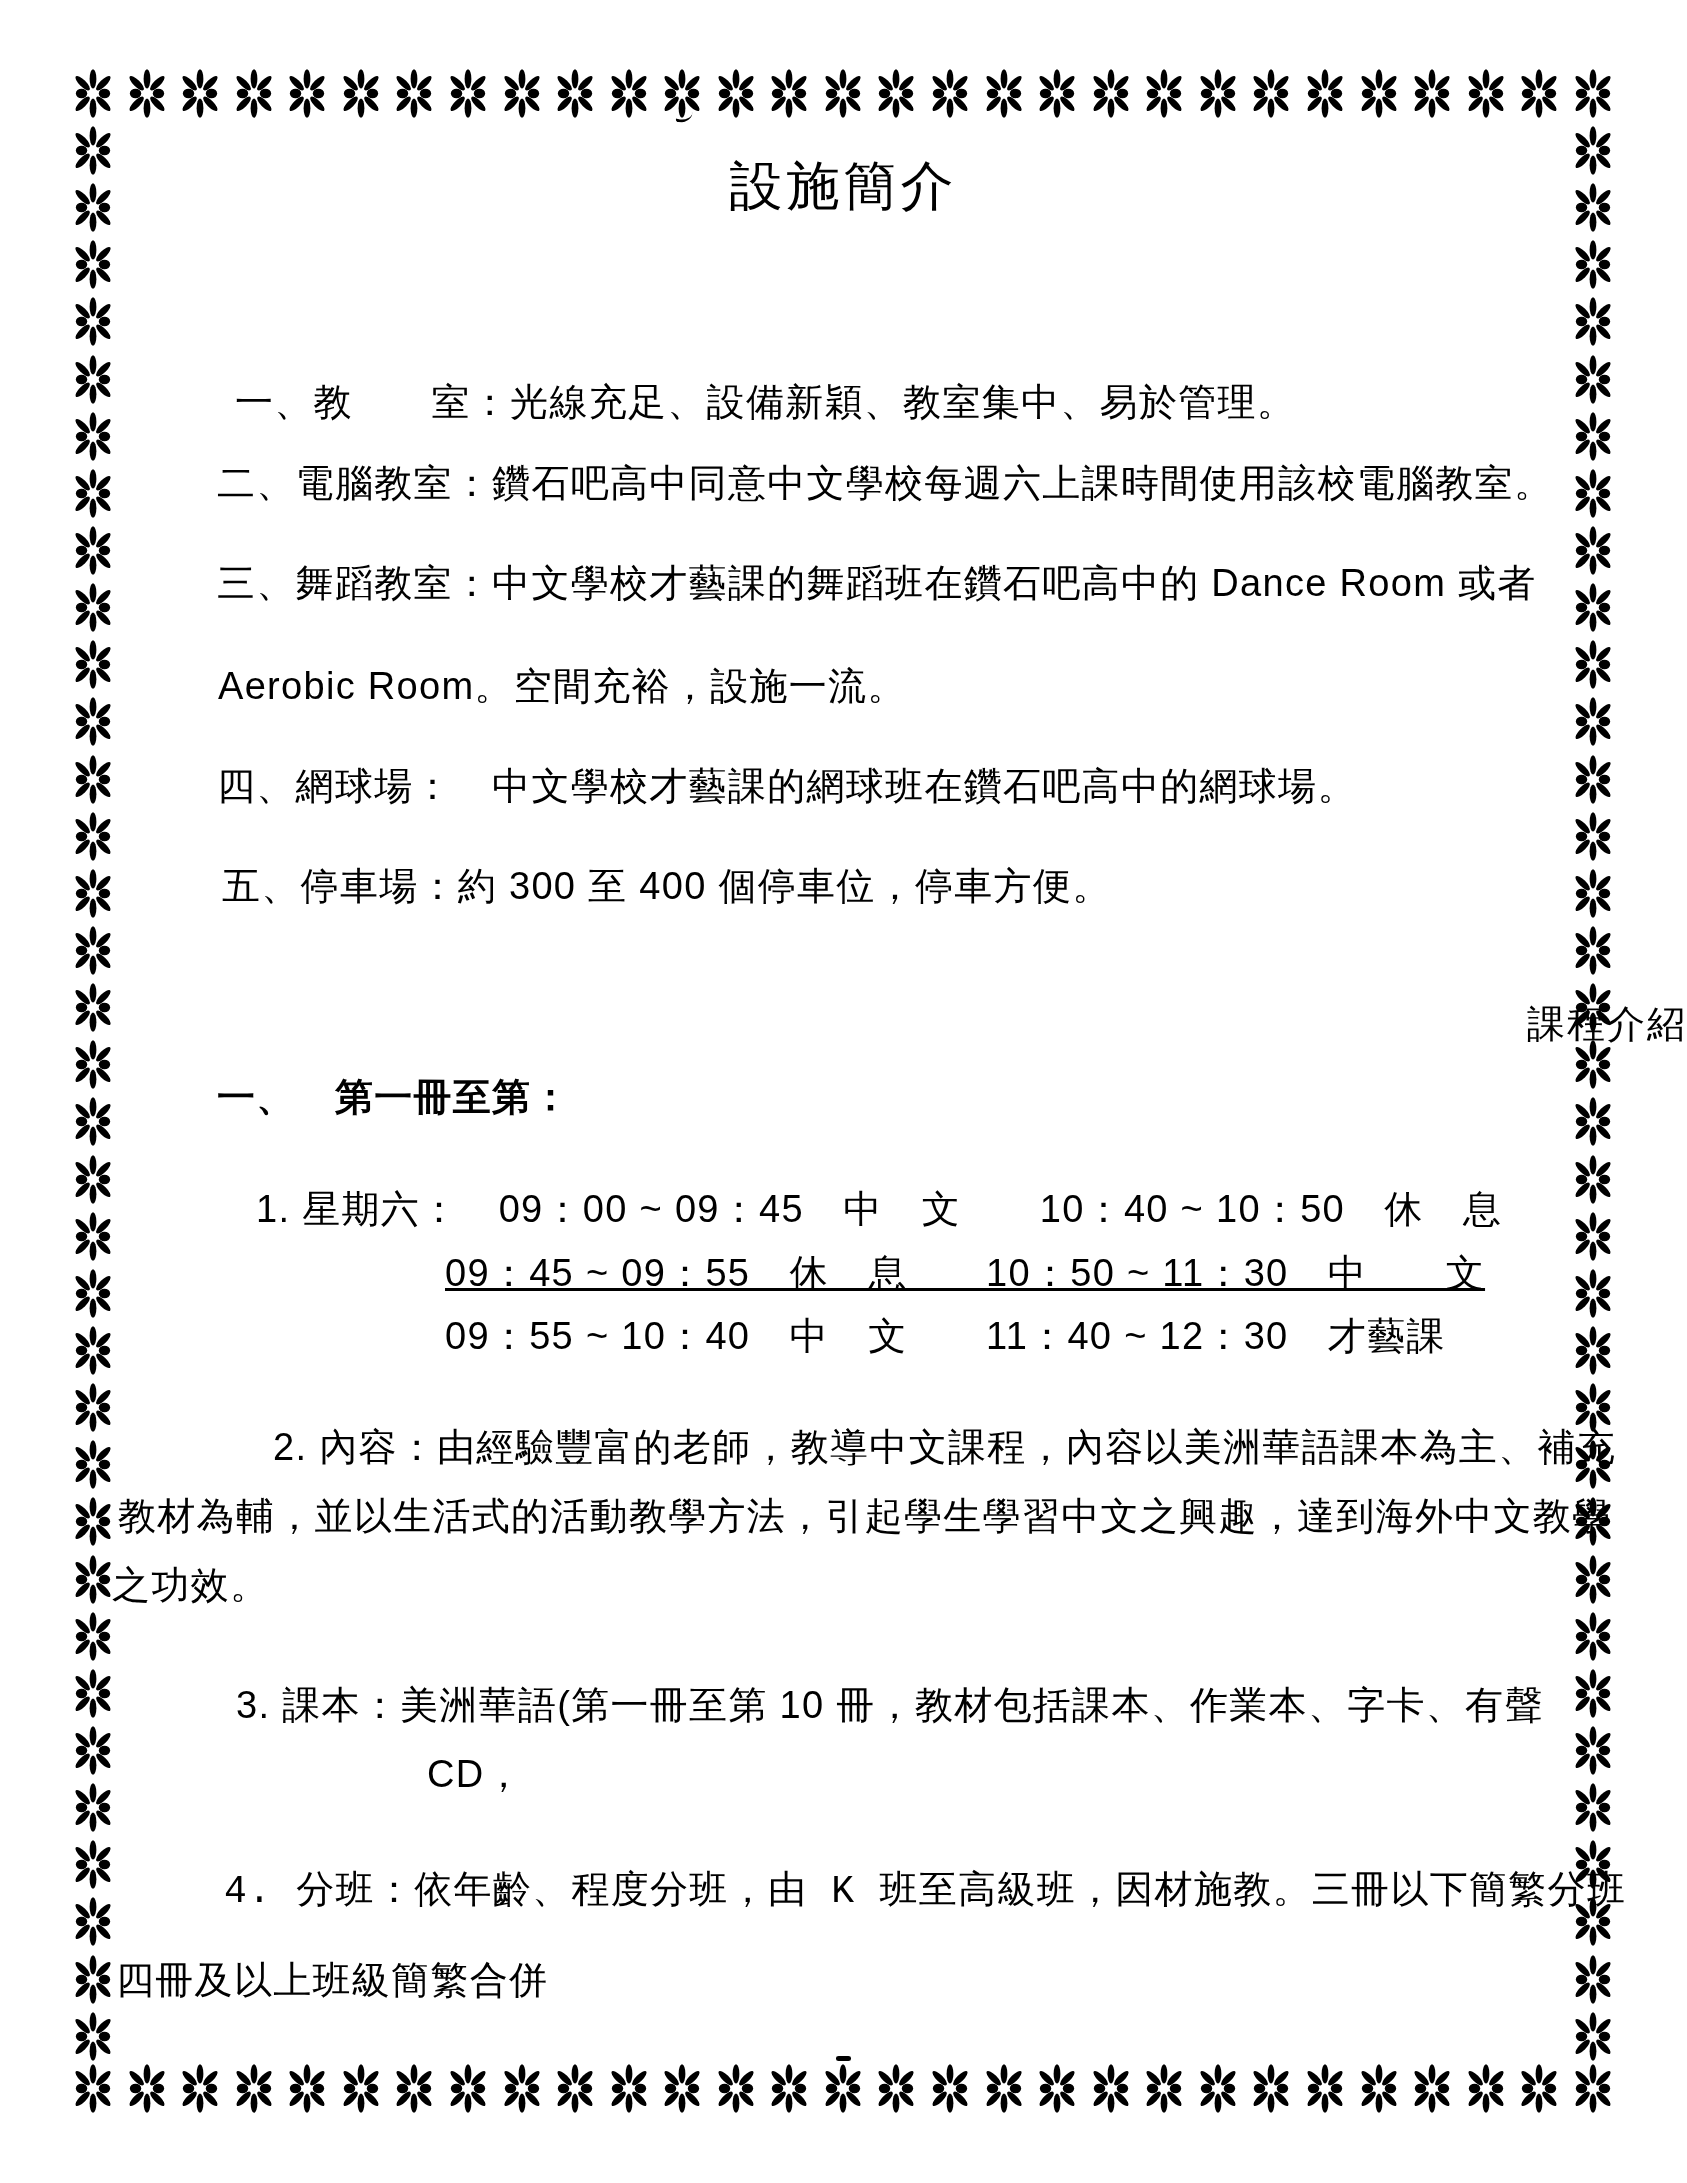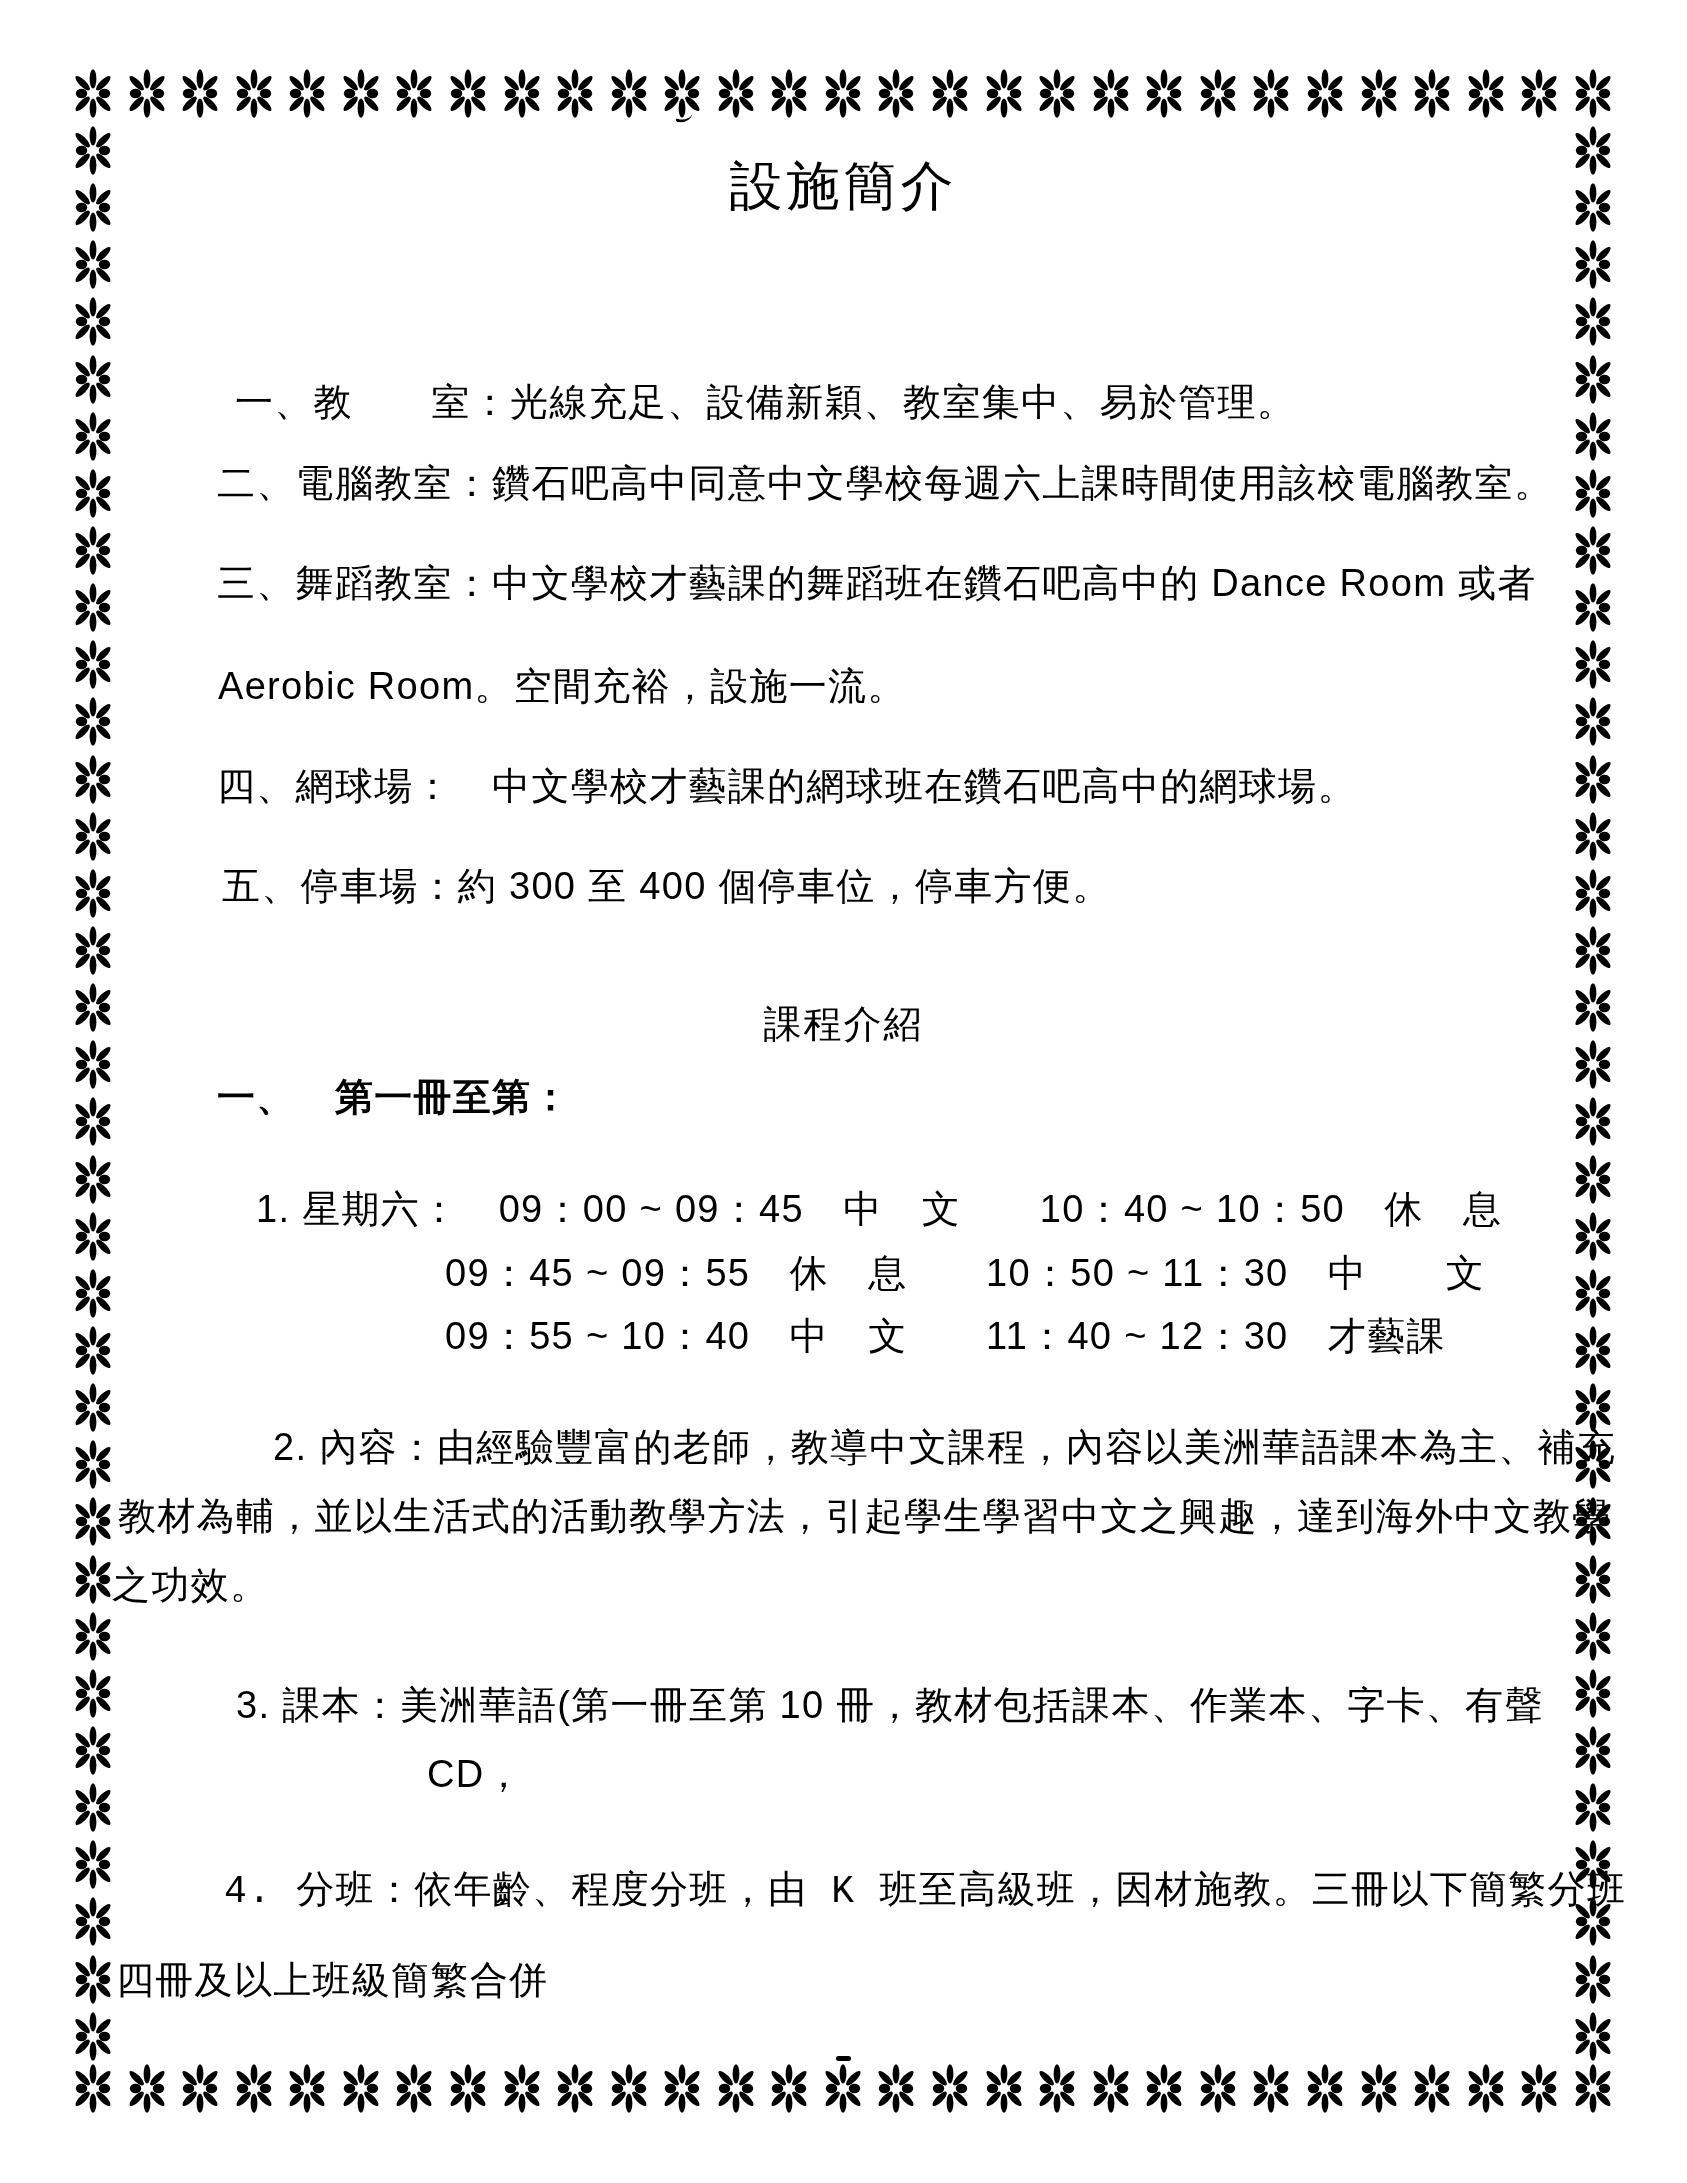--- a/index.html
+++ b/index.html
@@ -24,21 +24,21 @@
   }
   .border-col.left{left:71px;}
   .border-col.right{left:1571px;}
   .flower{width:44px;height:49px;display:block;flex:0 0 auto;}
   
   .line{
     position:absolute;
     font-size:38px;line-height:1.15;letter-spacing:1.3px;
     white-space:nowrap;color:#000;
   }
-  .centered{left:0;right:0;text-align:center;letter-spacing:2px;}
+  .centered{left:0;right:0;text-align:right;letter-spacing:2px;}
   .doc-title{position:absolute;left:0;right:0;top:151px;text-align:center;
     font-size:53px;letter-spacing:4px;white-space:nowrap;}
   .bold{font-weight:700;}
   
   .stray-hook{
     position:absolute;left:676px;top:111px;width:16px;height:9.3px;
     border-bottom:3.3px solid #000;border-radius:0 0 13.2px 4px;
     transform:rotate(8deg);
   }
   .stray-dash{
@@ -464,21 +464,21 @@
   <div class="line" style="left:217px;top:462px;">二、電腦教室：鑽石吧高中同意中文學校每週六上課時間使用該校電腦教室。</div>
   <div class="line" style="left:217px;top:562px;">三、舞蹈教室：中文學校才藝課的舞蹈班在鑽石吧高中的 Dance Room 或者</div>
   <div class="line" style="left:217px;top:765px;">四、網球場：　中文學校才藝課的網球班在鑽石吧高中的網球場。</div>
   <div class="line" style="left:218px;top:665px;">Aerobic Room。空間充裕，設施一流。</div>
   <div class="line" style="left:222px;top:865px;text-align:center;">五、停車場：約 300 至 400 個停車位，停車方便。</div>
 
   <div class="line centered" style="top:1003px;">課程介紹</div>
   <div class="line bold" style="left:217px;top:1076px;">一、　第一冊至第：</div>
 
   <div class="line" style="left:256px;top:1188px;">1. 星期六：　09：00 ~ 09：45　中　文　　10：40 ~ 10：50　休　息</div>
-  <div class="line" style="left:445px;top:1252px;">09：45 ~ 09：55　休　息　　10：50 ~ 11：30　中　　文</div>
+  <div class="line" style="left:445px;top:1252px;text-decoration:underline;">09：45 ~ 09：55　休　息　　10：50 ~ 11：30　中　　文</div>
   <div class="line" style="left:445px;top:1315px;">09：55 ~ 10：40　中　文　　11：40 ~ 12：30　才藝課</div>
 
   <div class="line" style="left:273px;top:1426px;">2. 內容：由經驗豐富的老師，教導中文課程，內容以美洲華語課本為主、補充</div>
   <div class="line" style="left:118px;top:1495px;">教材為輔，並以生活式的活動教學方法，引起學生學習中文之興趣，達到海外中文教學</div>
   <div class="line" style="left:112px;top:1564px;">之功效。</div>
 
   <div class="line" style="left:236px;top:1684px;">3. 課本：美洲華語(第一冊至第 10 冊，教材包括課本、作業本、字卡、有聲</div>
   <div class="line" style="left:427px;top:1753px;">CD，</div>
 
   <div class="line" style="left:224px;top:1870px;font-family:Liberation Mono, monospace;">4. 分班：依年齡、程度分班，由 K 班至高級班，因材施教。三冊以下簡繁分班</div>

